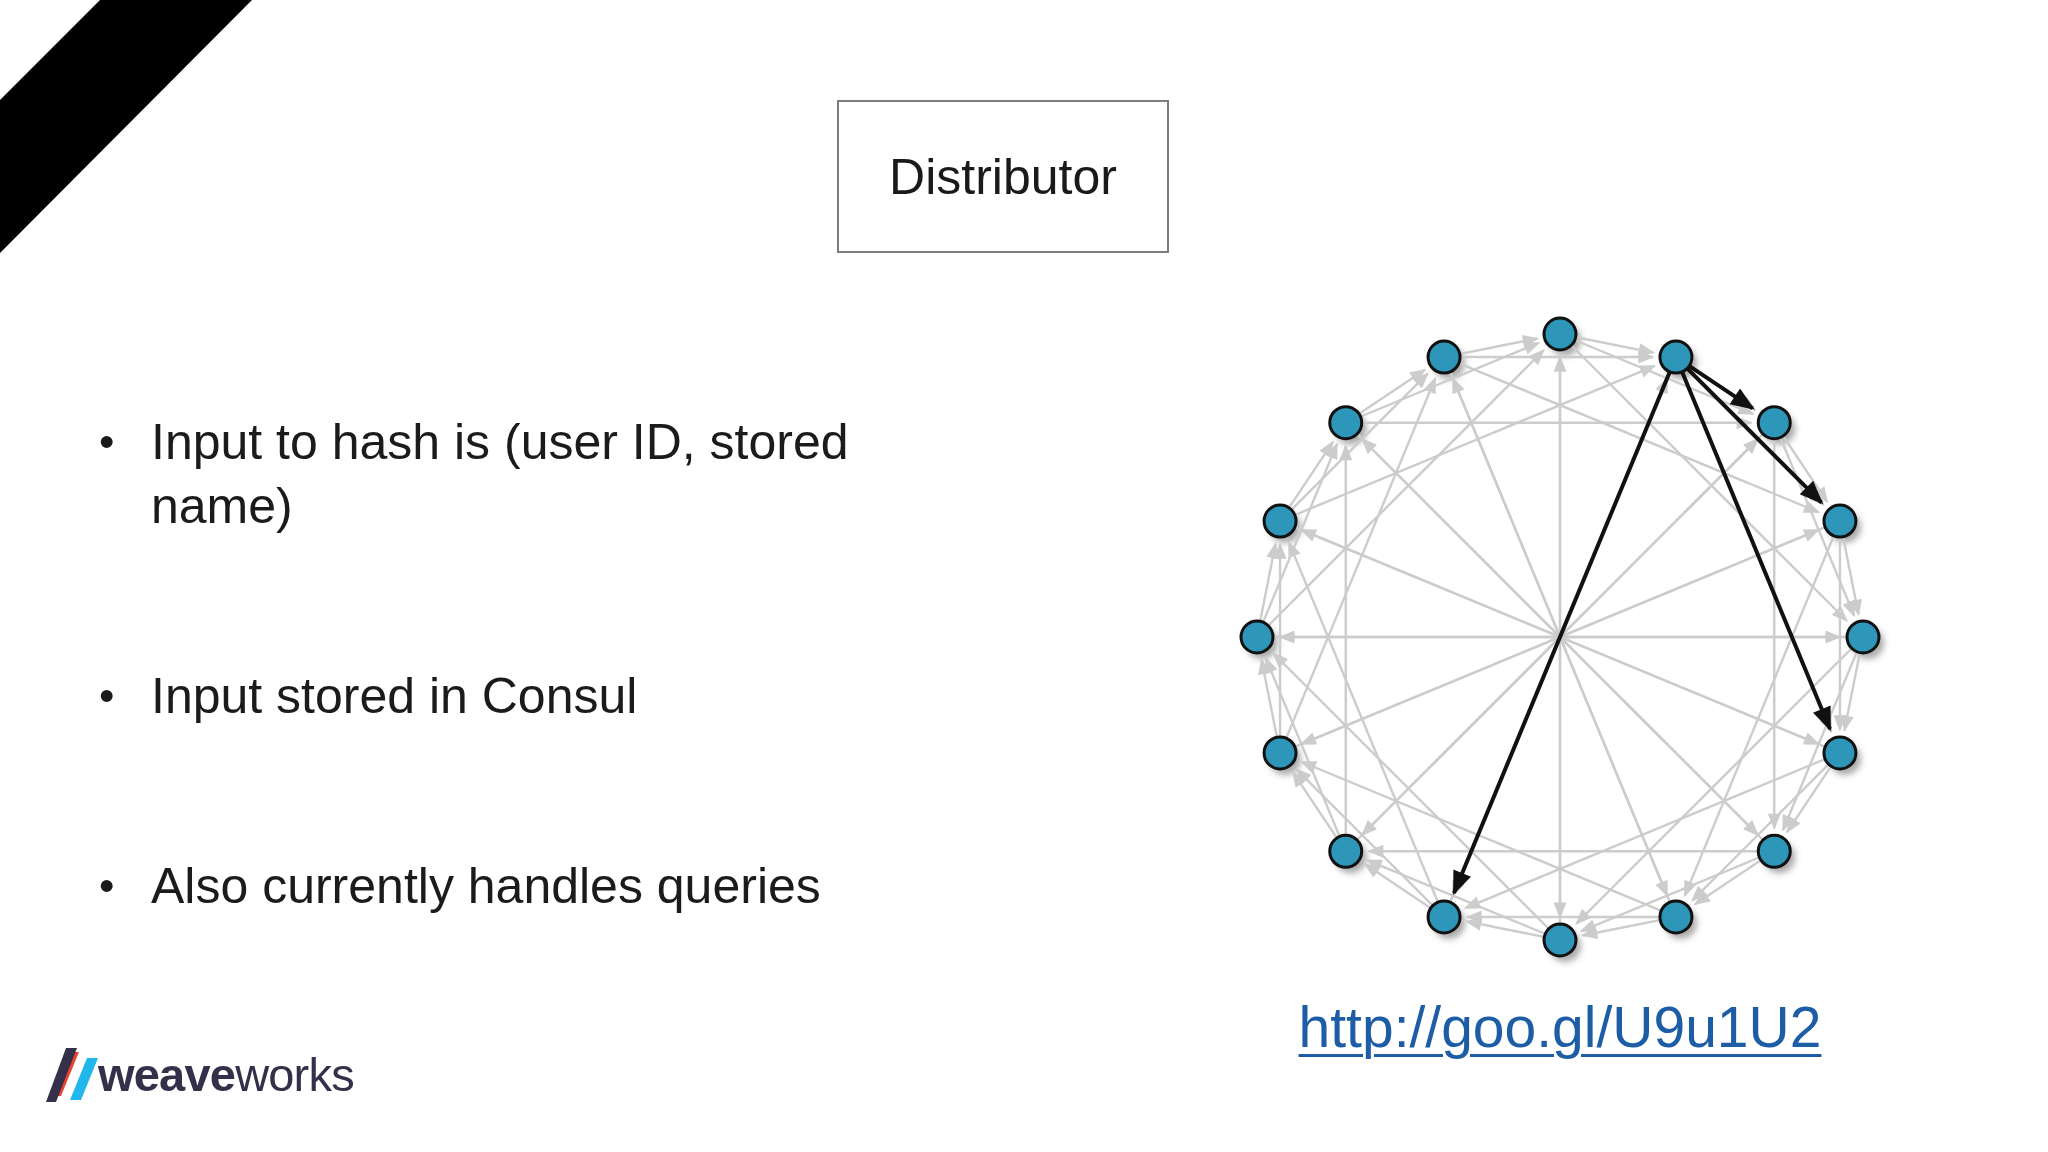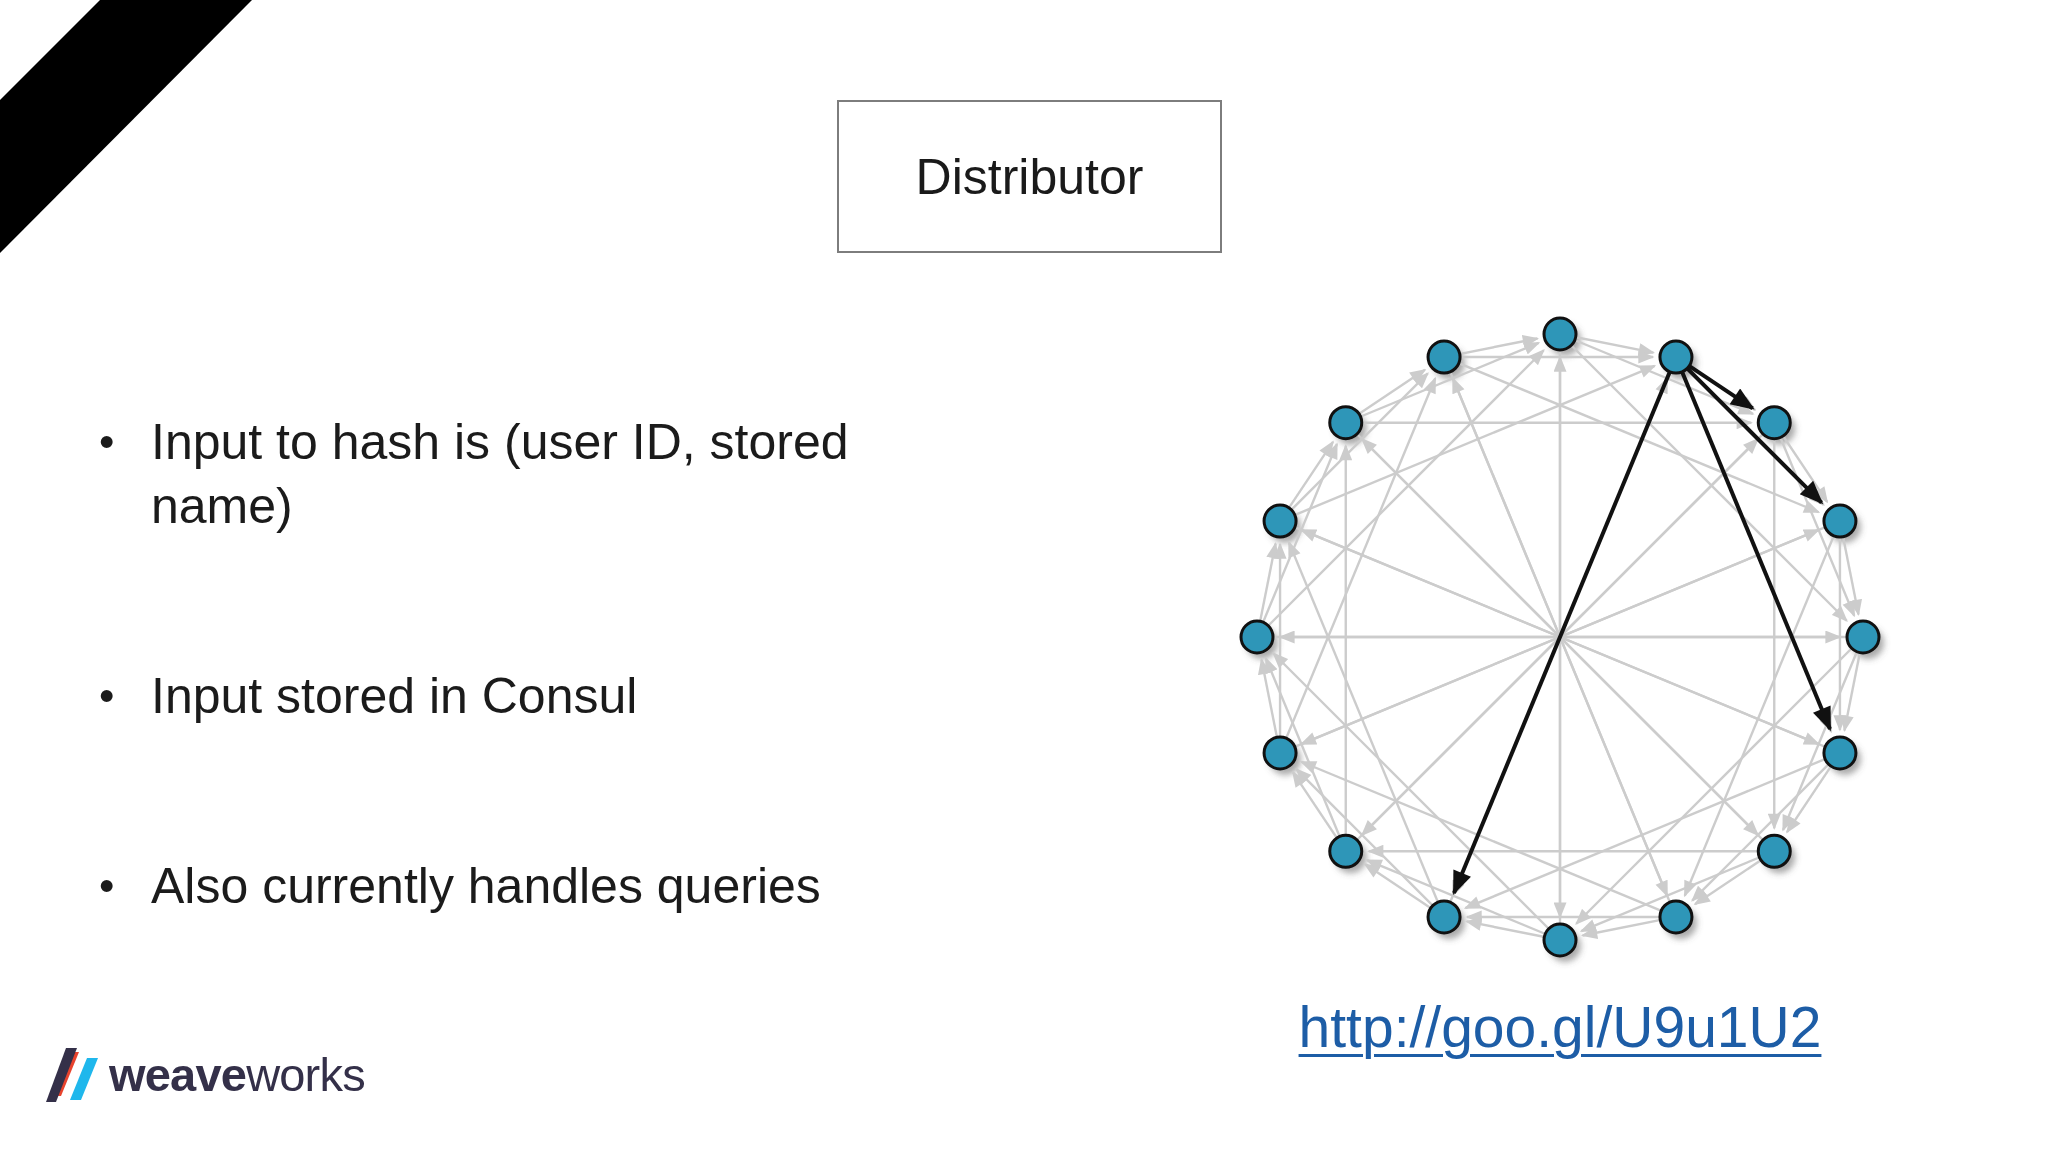--- a/index.html
+++ b/index.html
@@ -7,21 +7,21 @@
     width:2048px;height:1152px;position:relative;overflow:hidden;
     background:#ffffff;font-family:"Liberation Sans",sans-serif;
   }
   
   .ribbon{
     position:absolute;left:0;top:0;width:300px;height:300px;background:#000;
     clip-path:polygon(100px 0px,252px 0px,0px 253px,0px 100px);
   }
   
   .dist-box{
-    position:absolute;left:837px;top:100px;width:385px;height:153px;
+    position:absolute;left:837px;top:100px;width:332px;height:153px;
     border:2px solid #7d7d7d;box-sizing:border-box;background:#fff;
     display:flex;align-items:center;justify-content:center;
     font-size:50px;color:#1a1a1a;
   }
   
   .bullets{
     position:absolute;left:95px;top:346px;width:930px;margin:0;padding:0;
     list-style:none;font-size:50px;line-height:64px;color:#1b1b1b;
     white-space:pre-line;
   }
@@ -32,21 +32,21 @@
   }
   
   .ring-svg{position:absolute;left:1220px;top:296px;}
   
   .link-row{position:absolute;left:1220px;top:994px;width:680px;text-align:center;}
   .link-row a{
     font-size:57px;color:#1d5da6;text-decoration:underline;
     text-decoration-thickness:3px;text-underline-offset:7px;cursor:pointer;
   }
   
-  .logo{position:absolute;left:46px;top:1046px;display:flex;align-items:center;gap:11px;}
+  .logo{position:absolute;left:46px;top:1046px;display:flex;align-items:center;}
   .logo-text{font-size:47px;color:#343049;letter-spacing:-0.8px;}
   .logo-text .b{font-weight:700;}
 </style>
 </head>
 <body>
 
 <div>
 
   <div class="ribbon"></div>
 

